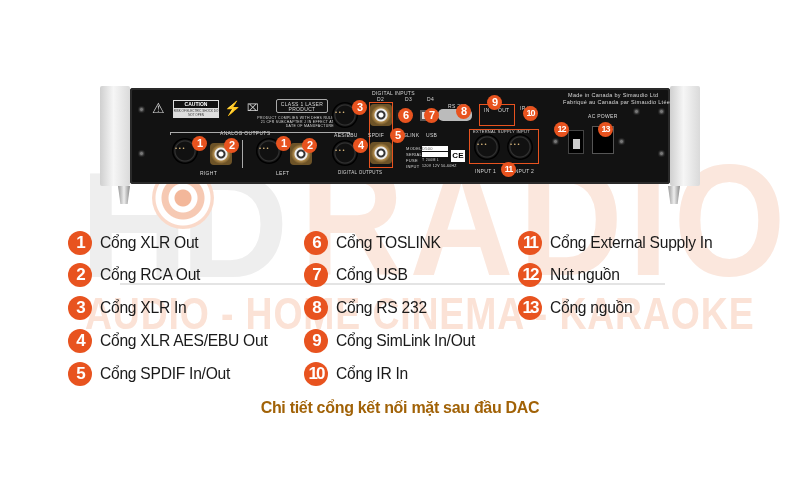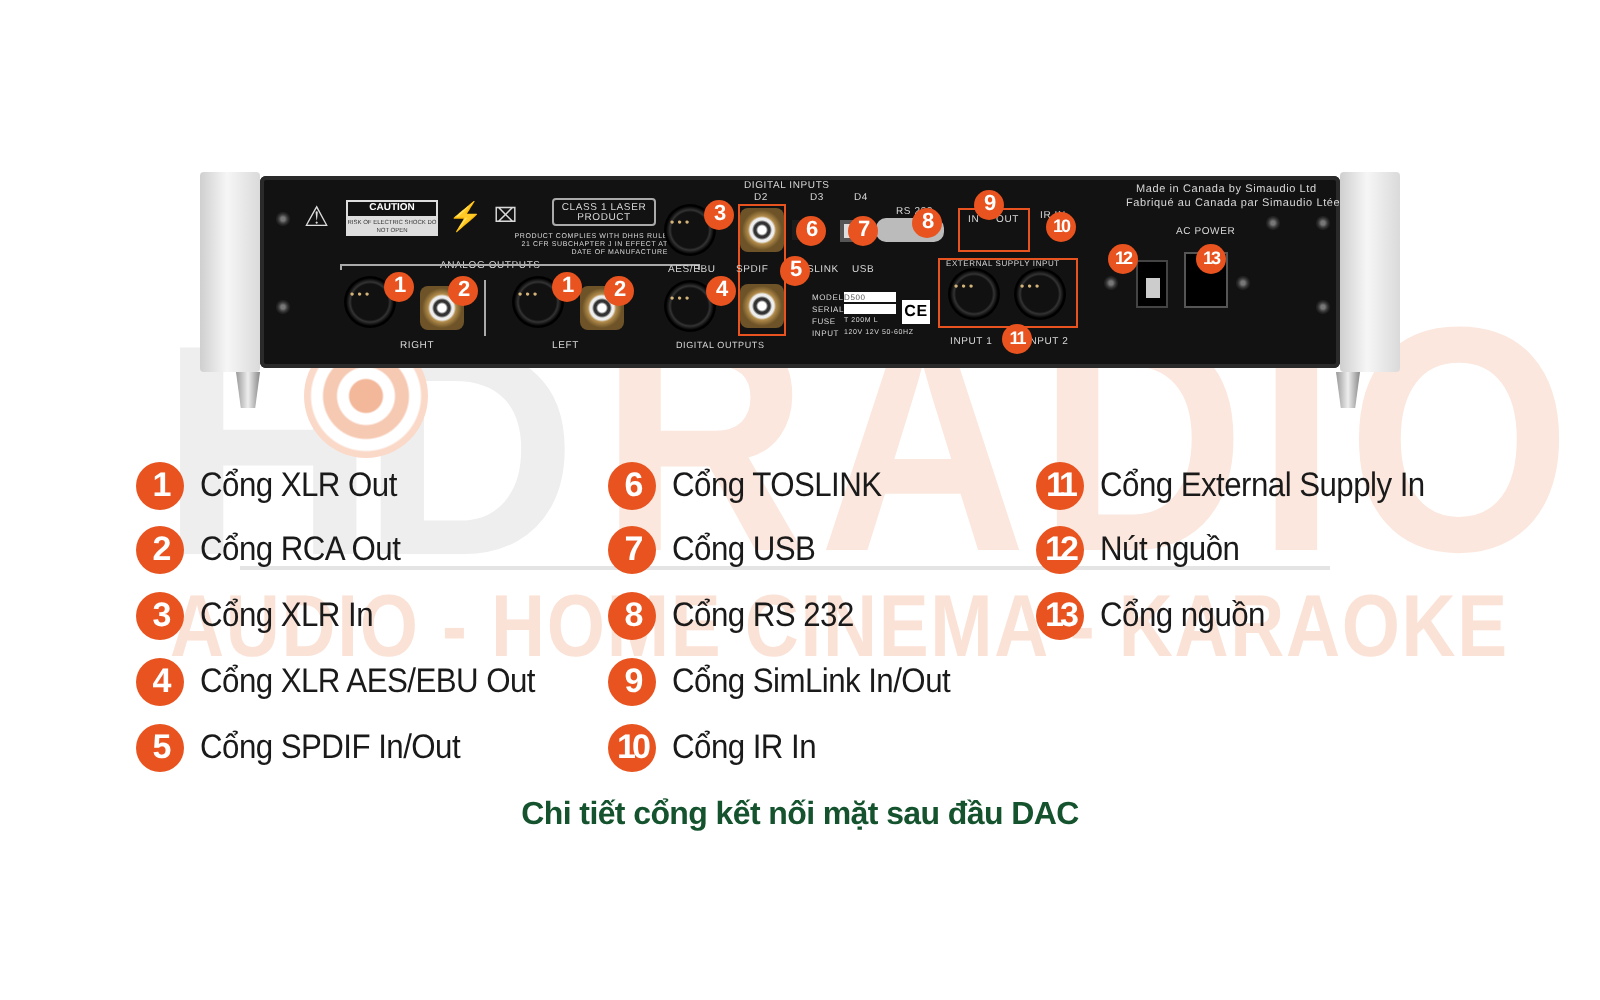--- a/index.html
+++ b/index.html
@@ -32,21 +32,21 @@
   .iec { position: absolute; width: 22px; height: 28px; background: #000; border: 1px solid #555; }
 
   
   .badge { position: absolute; width: 15px; height: 15px; border-radius: 50%; background: #e8531f; color: #fff; font: bold 11px/15px "Liberation Sans", sans-serif; text-align: center; letter-spacing: -1px; }
 
   
   .legend-item { position: absolute; display: flex; align-items: center; height: 24px; }
   .legend-num { width: 24px; height: 24px; border-radius: 50%; background: #e8531f; color: #fff; font: bold 17px/24px "Liberation Sans", sans-serif; text-align: center; letter-spacing: -2px; flex: none; }
   .legend-text { margin-left: 8px; font: 17px/24px "Liberation Sans", sans-serif; color: #1a1a1a; white-space: nowrap; letter-spacing: -0.3px; transform: scaleX(0.92); transform-origin: left center; }
 
-  .caption { position: absolute; left: 0; width: 800px; top: 397px; text-align: center; font: bold 16px/22px "Liberation Sans", sans-serif; color: #14532d; letter-spacing: -0.3px; }
+  .caption { position: absolute; left: 0; width: 800px; top: 397px; text-align: center; font: bold 16px/22px "Liberation Sans", sans-serif; color: #a16207; letter-spacing: -0.3px; }
 </style>
 </head>
 <body>
 
 <div class="wm wm-hd">HD</div>
 <div class="wm-target"></div>
 <div class="wm wm-radio">RADIO</div>
 <div class="wm-line"></div>
 <div class="wm wm-sub">AUDIO - HOME CINEMA - KARAOKE</div>
 

